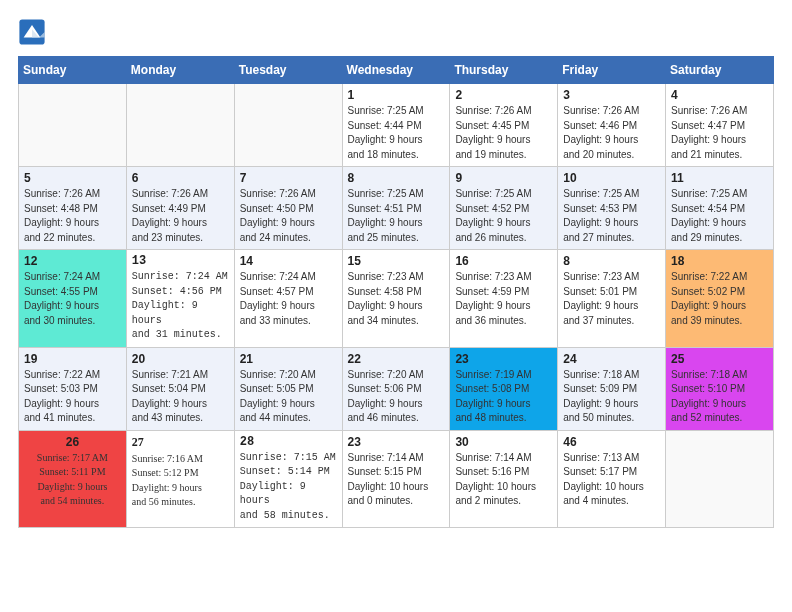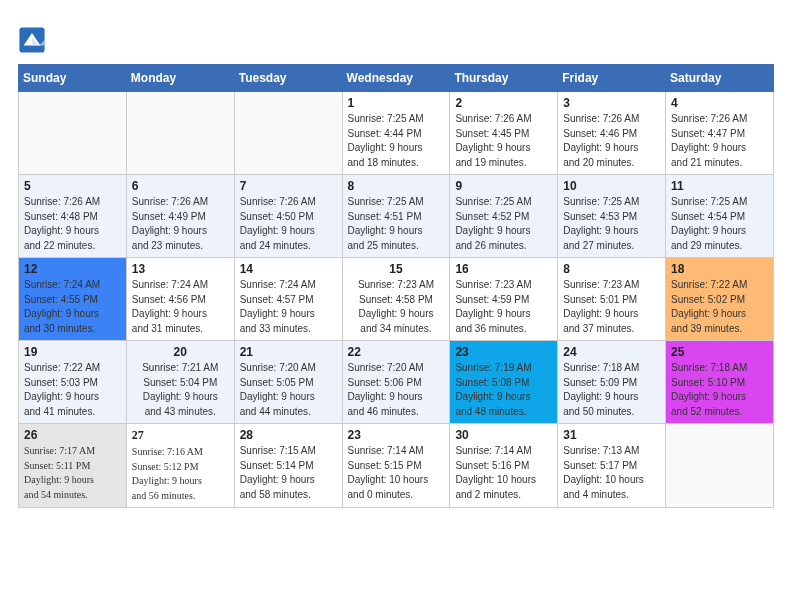--- a/index.html
+++ b/index.html
@@ -7,21 +7,20 @@
       font-family: Arial, sans-serif;
       background: #fff;
       width: 792px;
       min-height: 612px;
       padding: 0;
     }
     .page {
       width: 792px;
       background: #fff;
       padding: 18px 18px 14px 18px;
-      margin-top: 8px;
     }
     .header {
       display: flex;
       align-items: flex-start;
       justify-content: space-between;
       margin-bottom: 10px;
     }
     .logo {
       display: flex;
       align-items: center;
@@ -219,42 +218,42 @@
           </td>
           <td style="background: rgb(238, 242, 250);">
             <span class="day-number">11</span>
             <div class="day-info" style="white-space: pre-line;">Sunrise: 7:25 AM
 Sunset: 4:54 PM
 Daylight: 9 hours
 and 29 minutes.</div>
           </td>
         </tr>
         <tr>
-          <td style="background: #3b82f6;">
+          <td style="background: #5eead4;">
             <span class="day-number">12</span>
             <div class="day-info" style="white-space: pre-line;">Sunrise: 7:24 AM
 Sunset: 4:55 PM
 Daylight: 9 hours
 and 30 minutes.</div>
           </td>
-          <td style="background: rgb(255, 255, 255);">
+          <td style="background: rgb(255, 255, 255); font-family: Liberation Mono, monospace;">
             <span class="day-number">13</span>
             <div class="day-info" style="white-space: pre-line;">Sunrise: 7:24 AM
 Sunset: 4:56 PM
 Daylight: 9 hours
 and 31 minutes.</div>
           </td>
           <td style="background: rgb(255, 255, 255);">
             <span class="day-number">14</span>
             <div class="day-info" style="white-space: pre-line;">Sunrise: 7:24 AM
 Sunset: 4:57 PM
 Daylight: 9 hours
 and 33 minutes.</div>
           </td>
-          <td style="background: rgb(255, 255, 255); text-align: center;">
+          <td style="background: rgb(255, 255, 255);">
             <span class="day-number">15</span>
             <div class="day-info" style="white-space: pre-line;">Sunrise: 7:23 AM
 Sunset: 4:58 PM
 Daylight: 9 hours
 and 34 minutes.</div>
           </td>
           <td style="background: rgb(255, 255, 255);">
             <span class="day-number">16</span>
             <div class="day-info" style="white-space: pre-line;">Sunrise: 7:23 AM
 Sunset: 4:59 PM
@@ -277,21 +276,21 @@
           </td>
         </tr>
         <tr>
           <td style="background: rgb(238, 242, 250);">
             <span class="day-number">19</span>
             <div class="day-info" style="white-space: pre-line;">Sunrise: 7:22 AM
 Sunset: 5:03 PM
 Daylight: 9 hours
 and 41 minutes.</div>
           </td>
-          <td style="background: rgb(238, 242, 250); text-align: center;">
+          <td style="background: rgb(238, 242, 250);">
             <span class="day-number">20</span>
             <div class="day-info" style="white-space: pre-line;">Sunrise: 7:21 AM
 Sunset: 5:04 PM
 Daylight: 9 hours
 and 43 minutes.</div>
           </td>
           <td style="background: rgb(238, 242, 250);">
             <span class="day-number">21</span>
             <div class="day-info" style="white-space: pre-line;">Sunrise: 7:20 AM
 Sunset: 5:05 PM
@@ -321,35 +320,35 @@
           </td>
           <td style="background: #d946ef;">
             <span class="day-number">25</span>
             <div class="day-info" style="white-space: pre-line;">Sunrise: 7:18 AM
 Sunset: 5:10 PM
 Daylight: 9 hours
 and 52 minutes.</div>
           </td>
         </tr>
         <tr>
-          <td style="background: #e5e5e5;">
+          <td style="background: #ef4444; text-align: center;">
             <span class="day-number">26</span>
             <div class="day-info" style="white-space: pre-line; font-family: Liberation Serif, serif;">Sunrise: 7:17 AM
 Sunset: 5:11 PM
 Daylight: 9 hours
 and 54 minutes.</div>
           </td>
           <td style="background: rgb(255, 255, 255); font-family: Liberation Serif, serif;">
             <span class="day-number">27</span>
             <div class="day-info" style="white-space: pre-line;">Sunrise: 7:16 AM
 Sunset: 5:12 PM
 Daylight: 9 hours
 and 56 minutes.</div>
           </td>
-          <td style="background: rgb(255, 255, 255);">
+          <td style="background: rgb(255, 255, 255); font-family: Liberation Mono, monospace;">
             <span class="day-number">28</span>
             <div class="day-info" style="white-space: pre-line;">Sunrise: 7:15 AM
 Sunset: 5:14 PM
 Daylight: 9 hours
 and 58 minutes.</div>
           </td>
           <td style="background: rgb(255, 255, 255);">
             <span class="day-number">23</span>
             <div class="day-info" style="white-space: pre-line;">Sunrise: 7:14 AM
 Sunset: 5:15 PM
@@ -357,21 +356,21 @@
 and 0 minutes.</div>
           </td>
           <td style="background: rgb(255, 255, 255);">
             <span class="day-number">30</span>
             <div class="day-info" style="white-space: pre-line;">Sunrise: 7:14 AM
 Sunset: 5:16 PM
 Daylight: 10 hours
 and 2 minutes.</div>
           </td>
           <td style="background: rgb(255, 255, 255);">
-            <span class="day-number">31</span>
+            <span class="day-number">46</span>
             <div class="day-info" style="white-space: pre-line;">Sunrise: 7:13 AM
 Sunset: 5:17 PM
 Daylight: 10 hours
 and 4 minutes.</div>
           </td>
           <td class="empty-cell" style="background: rgb(250, 250, 250);"></td>
         </tr>
       </tbody>
   </table>
 </div>

